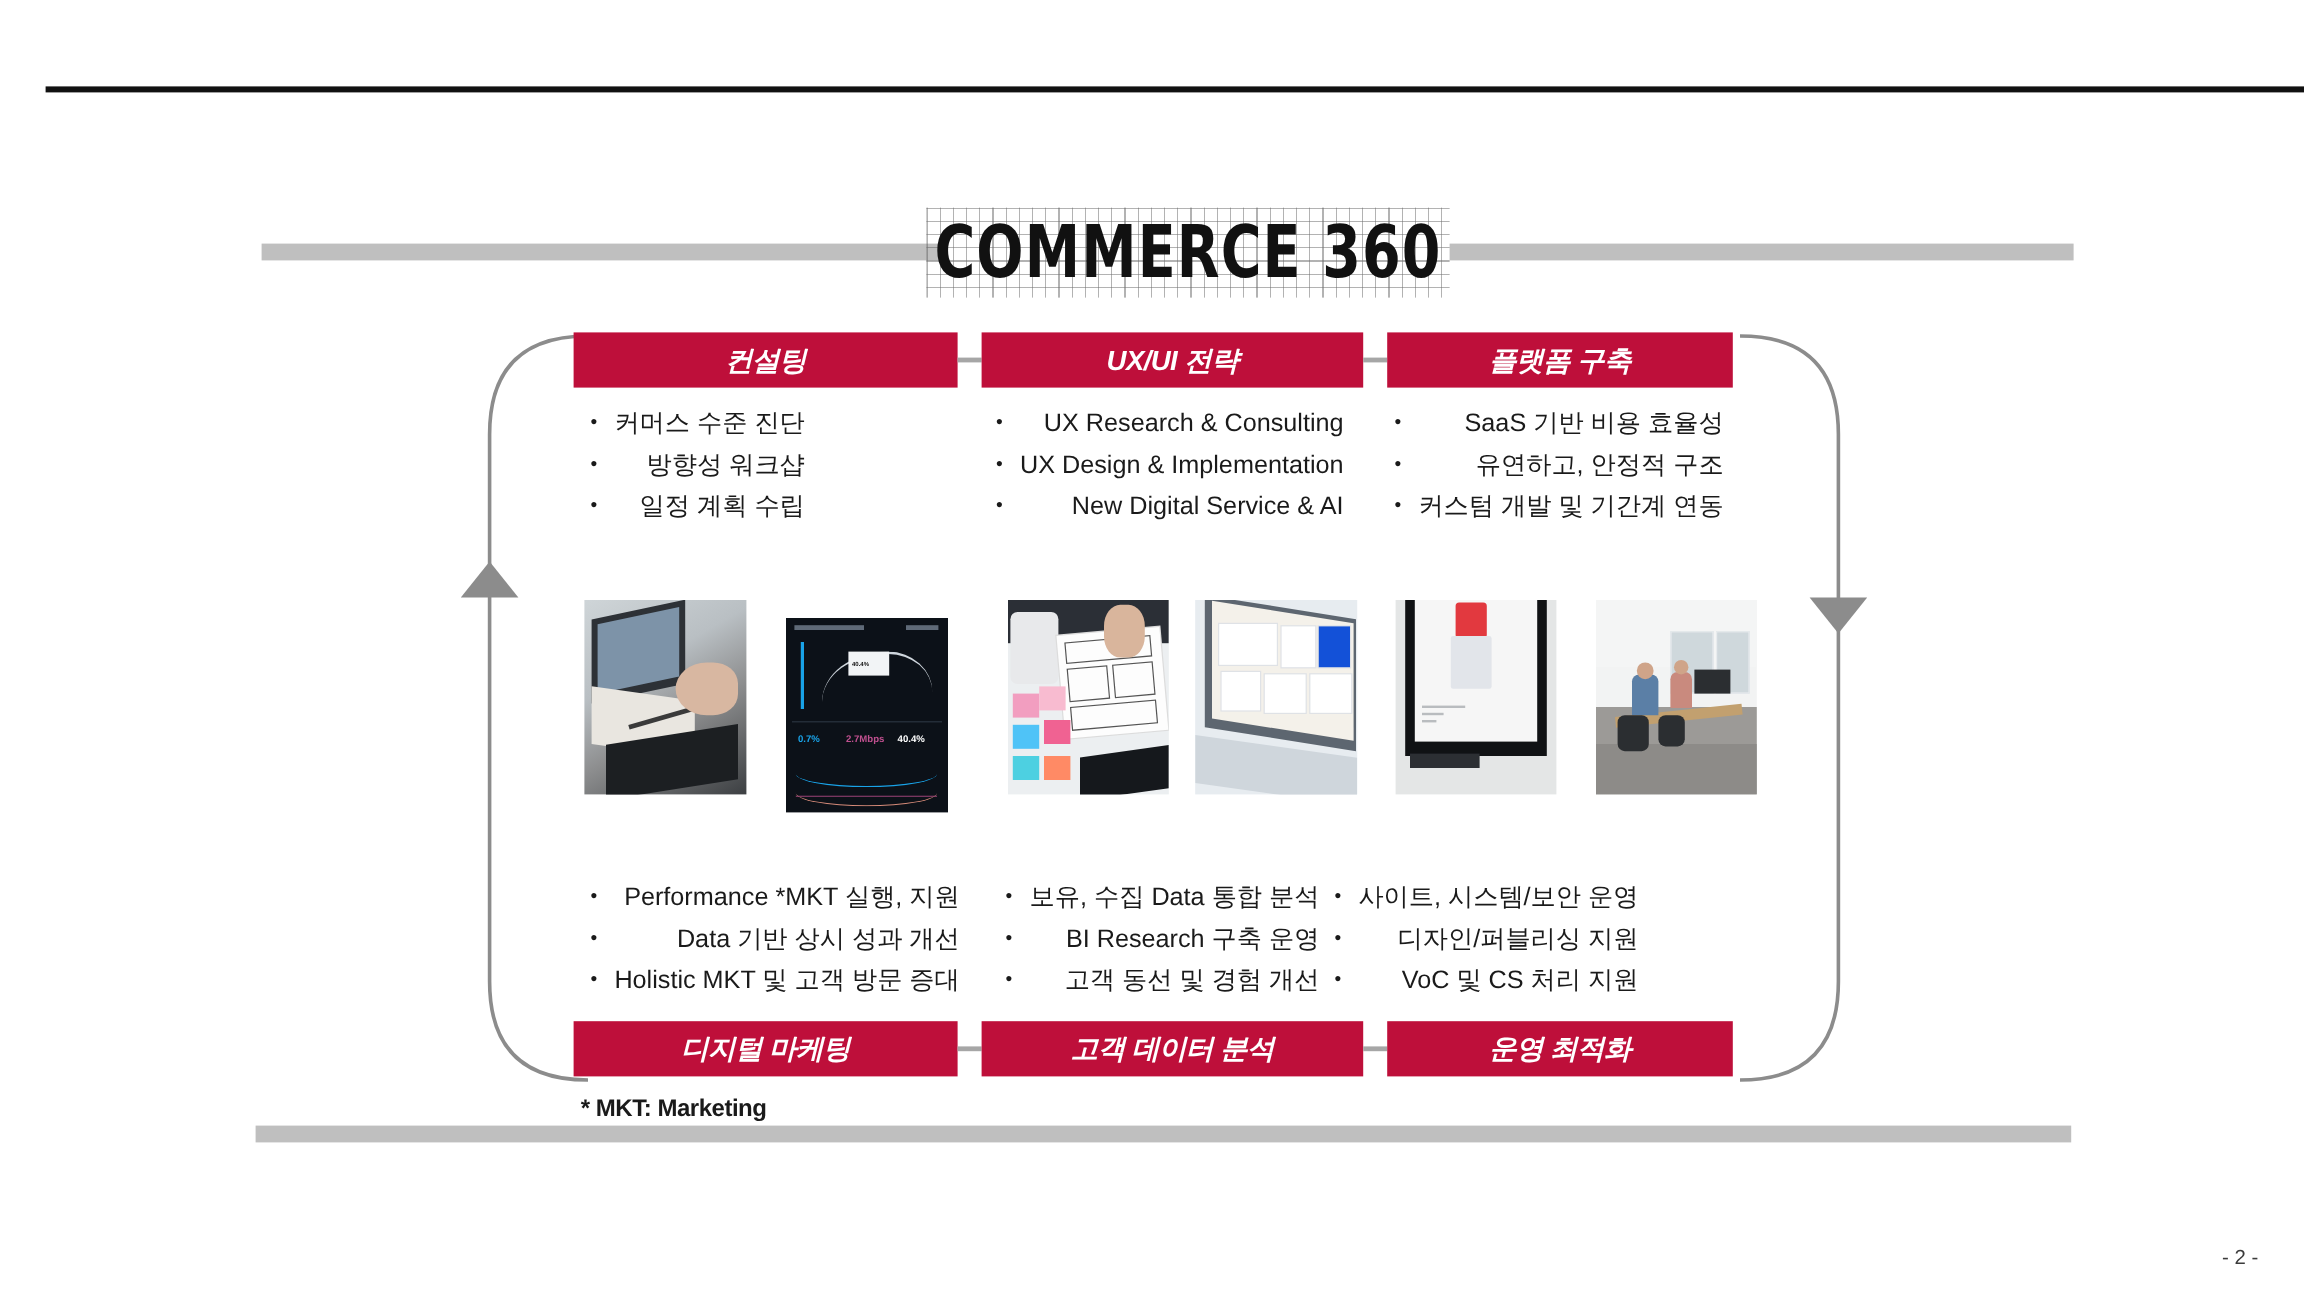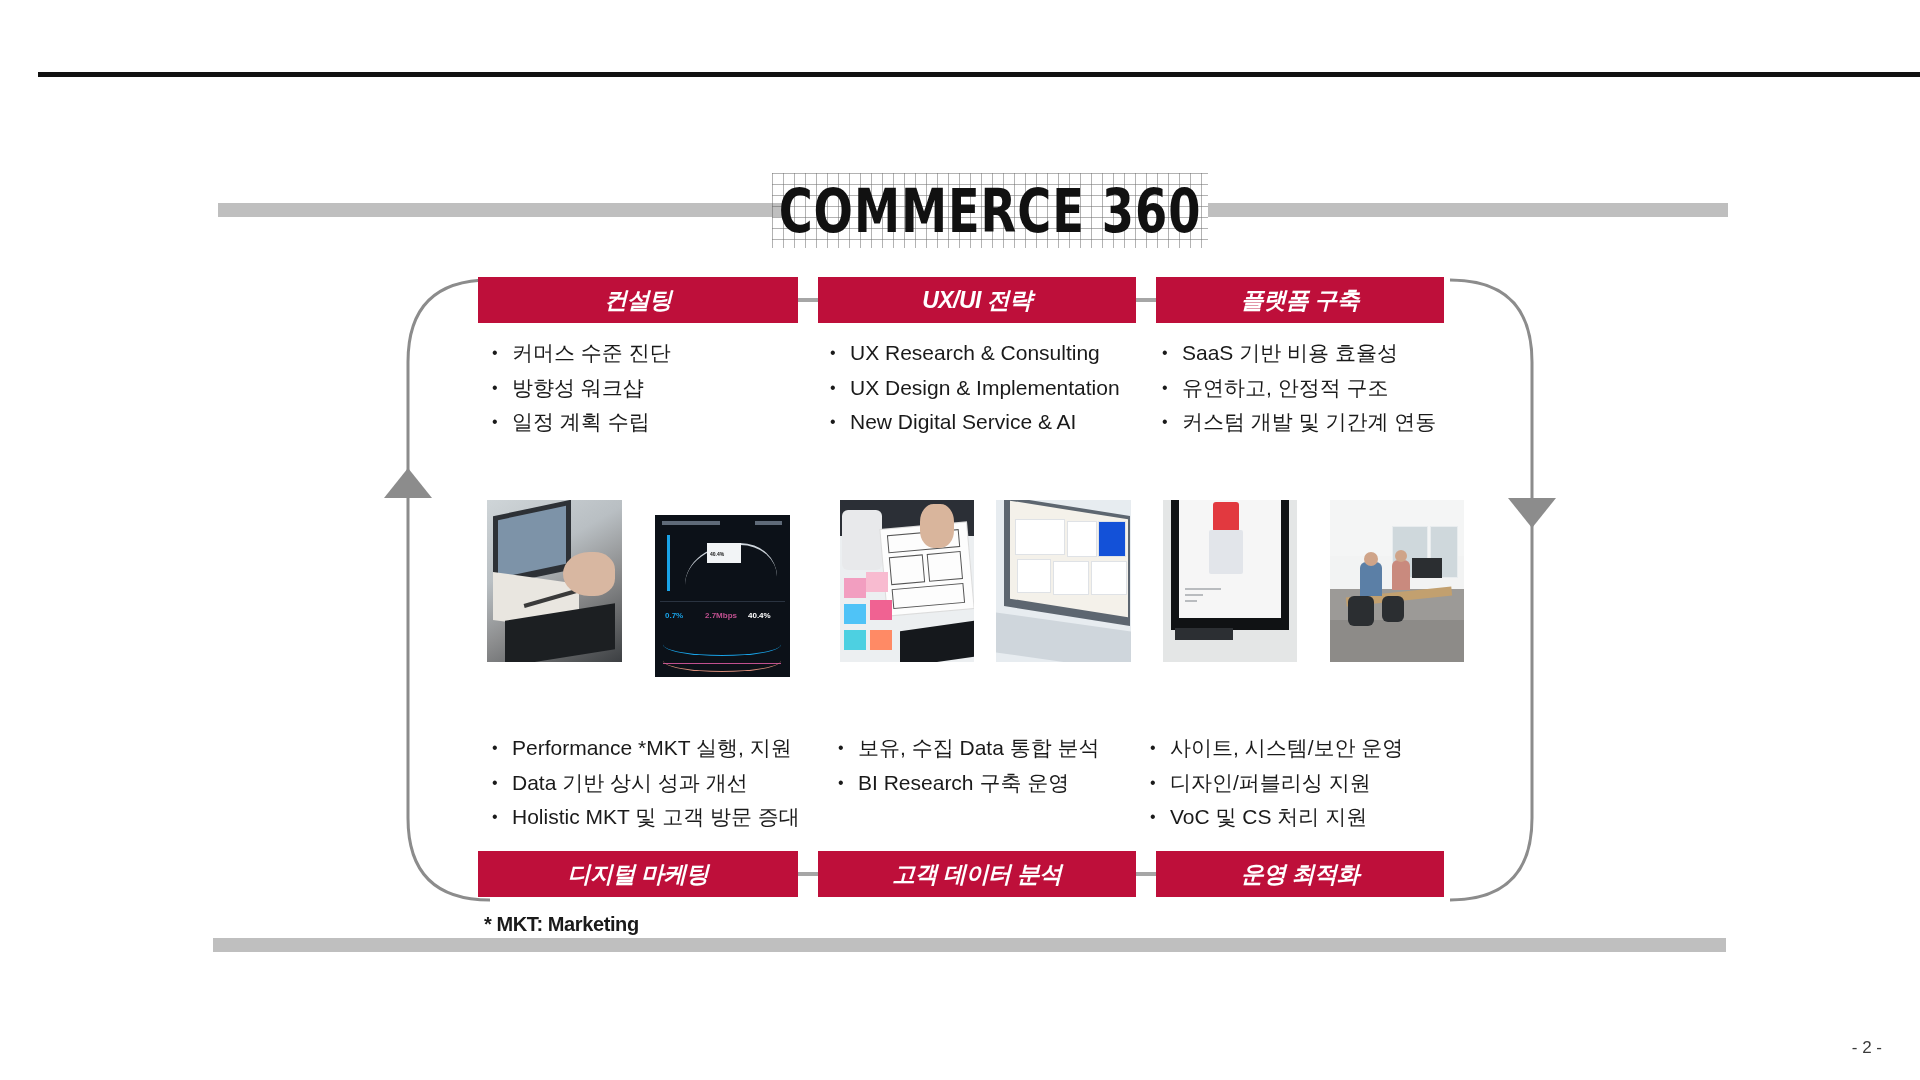--- a/index.html
+++ b/index.html
@@ -82,33 +82,34 @@
   
   .bullets{position:absolute;}
   ul.blist{list-style:none;margin:0;padding:0;}
   ul.blist li{
     position:relative;
     padding-left:22px;
     font-size:21px;
     line-height:34.5px;
     color:#1a1a1a;
     white-space:nowrap;
+    text-align:right;
   }
   ul.blist li::before{
     content:"\2022";
     position:absolute;left:2px;top:0;
     font-size:16px;color:#1a1a1a;
   }
 
   .top-b1{left:490px;top:336px;}
   .top-b2{left:828px;top:336px;}
   .top-b3{left:1160px;top:336px;}
   .bot-b1{left:490px;top:731px;}
   .bot-b2{left:836px;top:731px;}
-  .bot-b3{left:1148px;top:731px;}
+  .bot-b3{left:1110px;top:731px;}
 
   
   .photo{position:absolute;overflow:hidden;background:#d9d9d9;}
 
   
   .p1{left:487px;top:500px;width:135px;height:162px;
       background:linear-gradient(150deg,#cfd5d8 0%,#b9bfc3 35%,#8e8f90 60%,#3c3f42 100%);}
   .p1 .lid{position:absolute;left:6px;top:8px;width:78px;height:70px;background:#2d3136;transform:skewY(-12deg);}
   .p1 .scr{position:absolute;left:11px;top:13px;width:68px;height:58px;background:#7d93a8;transform:skewY(-12deg);}
   .p1 .kb{position:absolute;left:18px;top:112px;width:110px;height:46px;background:#1c1f22;transform:skewY(-9deg);}
@@ -333,20 +334,21 @@
   <ul class="blist">
     <li>Performance *MKT 실행, 지원</li>
     <li>Data 기반 상시 성과 개선</li>
     <li>Holistic MKT 및 고객 방문 증대</li>
   </ul>
 </div>
 <div class="bullets bot-b2">
   <ul class="blist">
     <li>보유, 수집 Data 통합 분석</li>
     <li>BI Research 구축 운영</li>
+    <li>고객 동선 및 경험 개선</li>
   </ul>
 </div>
 <div class="bullets bot-b3">
   <ul class="blist">
     <li>사이트, 시스템/보안 운영</li>
     <li>디자인/퍼블리싱 지원</li>
     <li>VoC 및 CS 처리 지원</li>
   </ul>
 </div>
 

